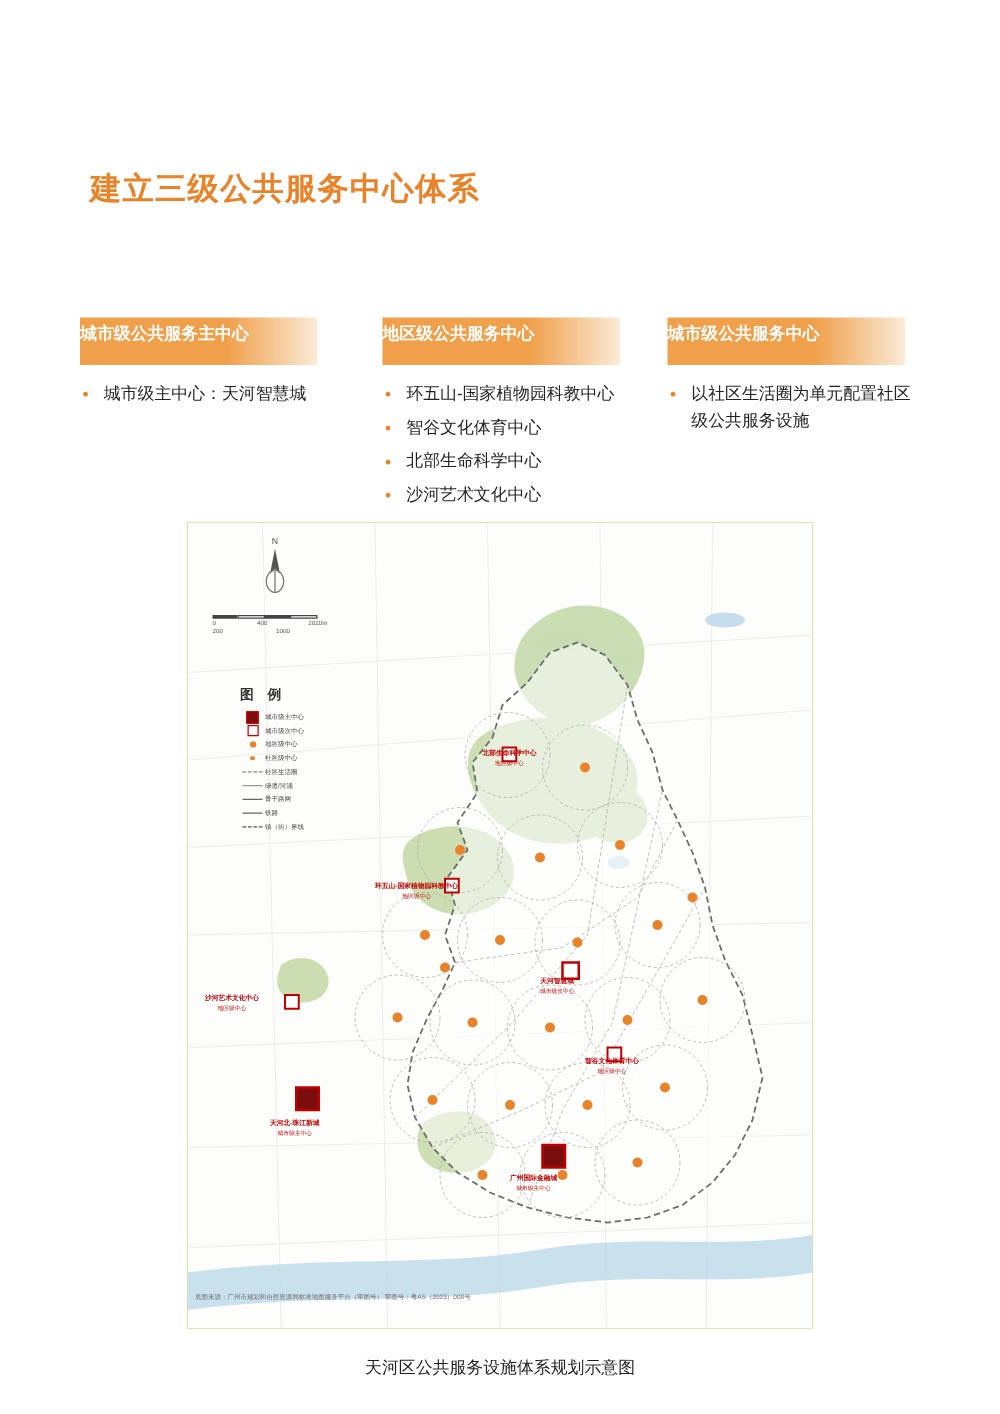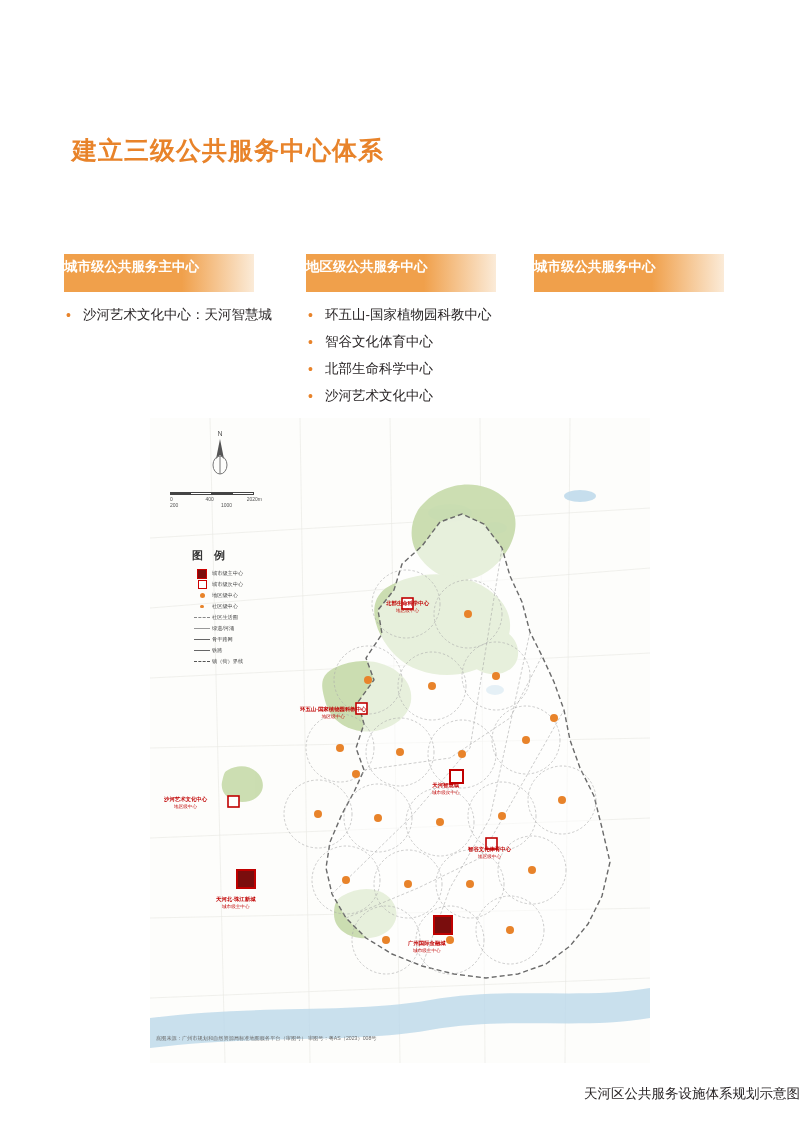--- a/index.html
+++ b/index.html
@@ -103,21 +103,21 @@
     width: 500px;
     height: 645px;
     background: #84cc16;
   }
   .map-svg { display:block; }
   .figcaption {
     position: absolute;
     left: 0;
     top: 1085px;
     width: 800px;
-    text-align: right;
+    text-align: center;
     font-size: 13.5px;
     color: #231f20;
   }
   .map-credit {
     position: absolute;
     left: 156px;
     top: 1034px;
     width: 320px;
     font-size: 5.2px;
     line-height: 8px;
@@ -204,36 +204,39 @@
 <body>
 
 <div class="page">
 
   <h1 class="title">建立三级公共服务中心体系</h1>
 
 
   <div class="col col-1">
     <div class="col-head head-fade-1">城市级公共服务主中心</div>
     <ul class="bullets">
-      <li>沙河艺术文化中心：天河智慧城</li>
+      <li>城市级主中心：天河智慧城</li>
     </ul>
   </div>
 
   <div class="col col-2">
     <div class="col-head head-fade-2">地区级公共服务中心</div>
     <ul class="bullets">
       <li>环五山-国家植物园科教中心</li>
       <li>智谷文化体育中心</li>
       <li>北部生命科学中心</li>
       <li>沙河艺术文化中心</li>
     </ul>
   </div>
 
   <div class="col col-3">
     <div class="col-head head-fade-3">城市级公共服务中心</div>
+    <ul class="bullets">
+      <li>以社区生活圈为单元配置社区级公共服务设施</li>
+    </ul>
   </div>
 
   <div class="figure">
 
     <svg class="map-svg" width="500" height="645" viewBox="0 0 500 645">
       <rect x="0" y="0" width="500" height="645" fill="#fdfdfb"></rect>
 
       <g stroke="#e7e7e3" stroke-width="0.6" fill="none">
         <path d="M0,120 L500,90"></path>
           <path d="M0,190 L500,150"></path>

